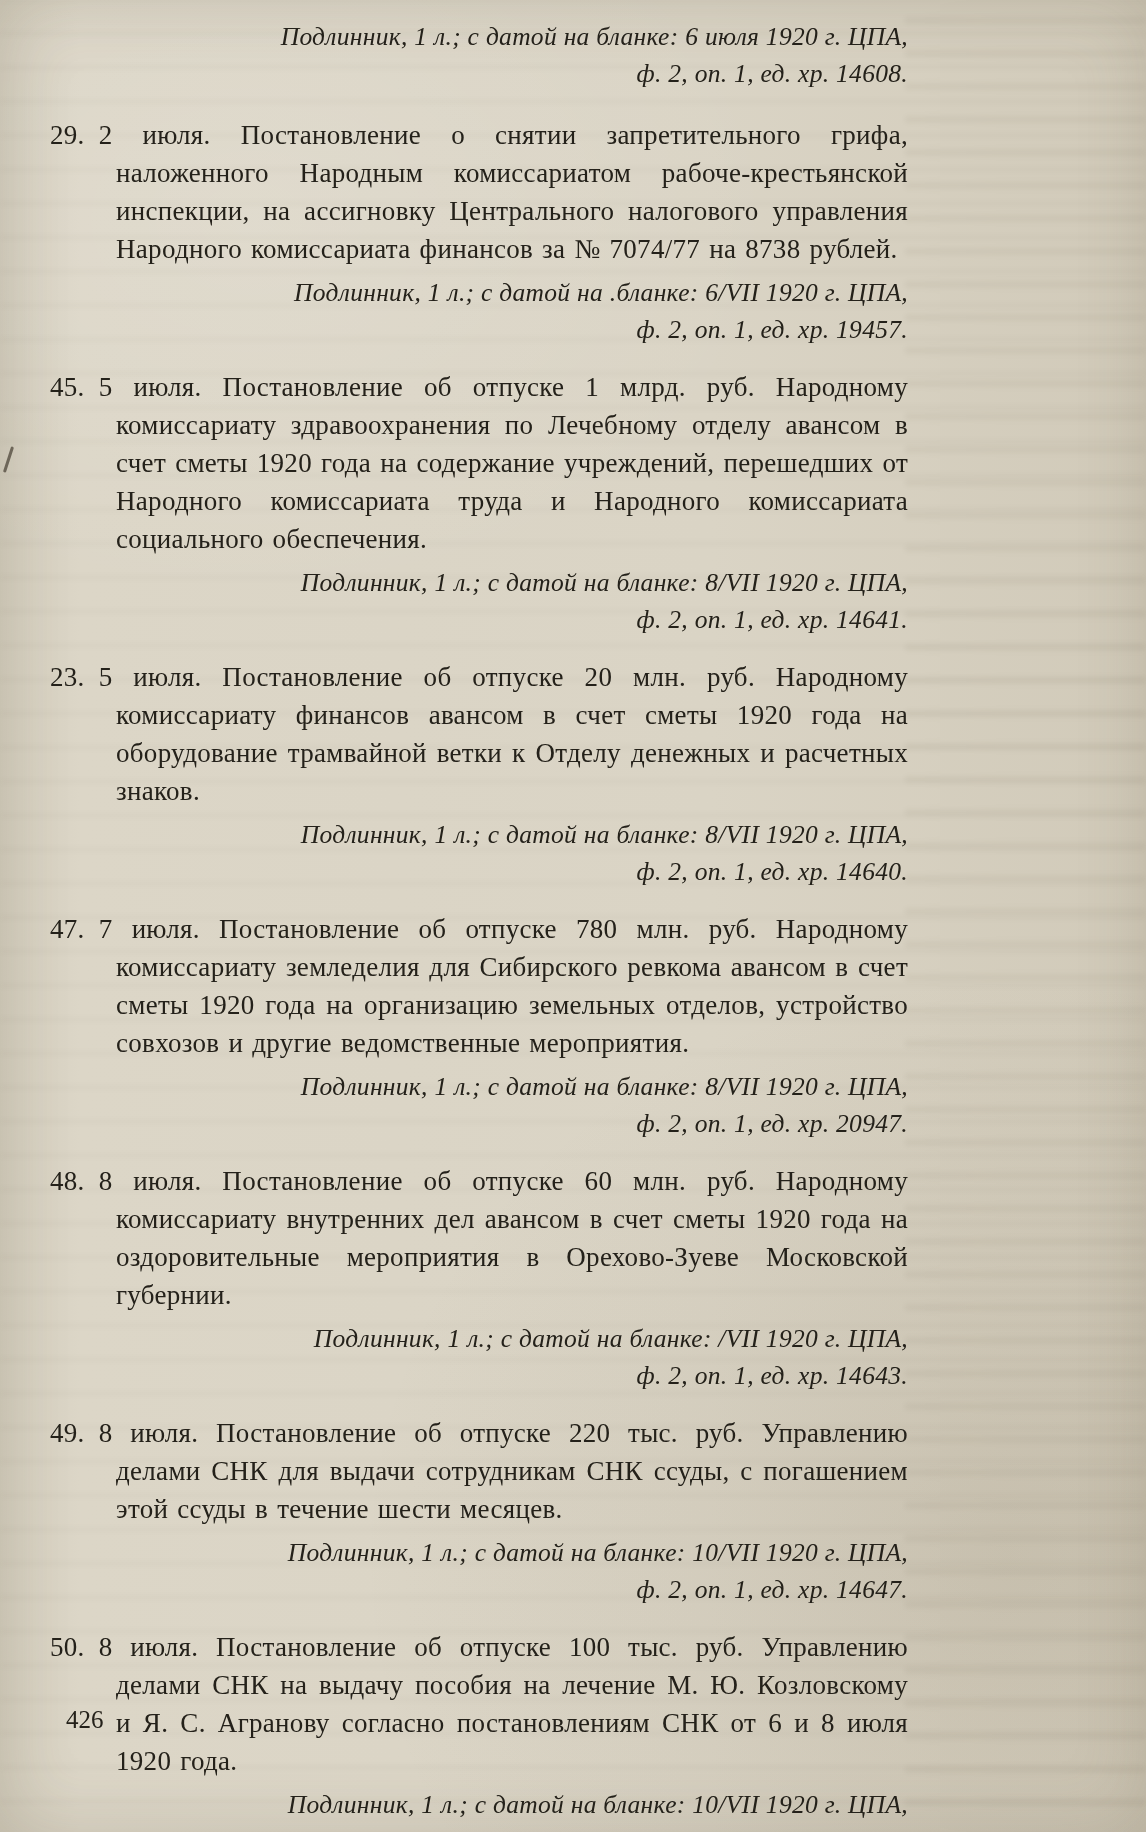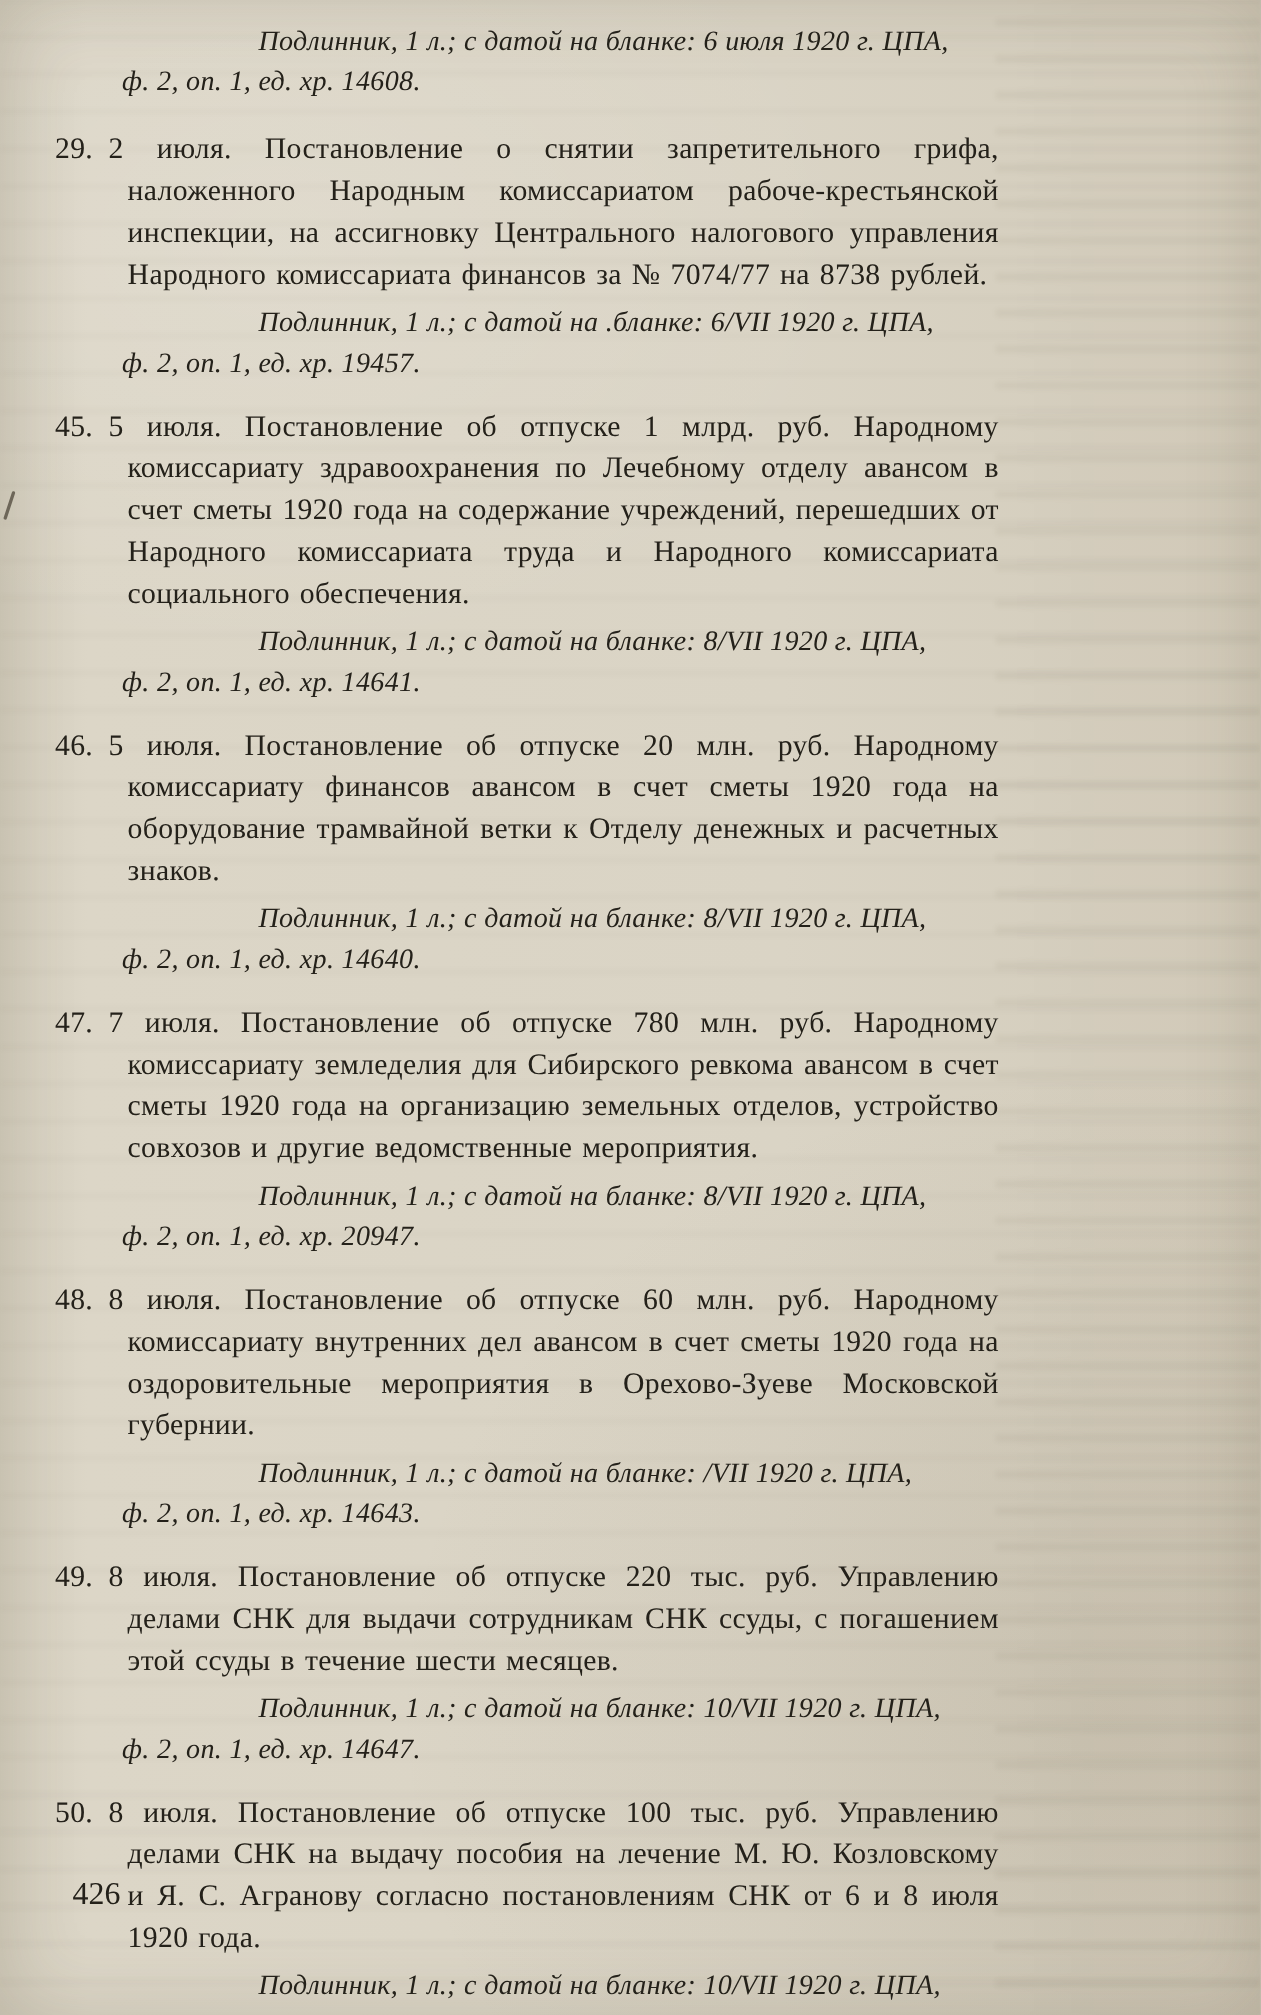--- a/index.html
+++ b/index.html
@@ -41,21 +41,21 @@
     background: #4d463a;
     transform: rotate(18deg);
     border-radius: 2px;
     opacity: 0.75;
   }
   .content {
     position: relative;
     z-index: 2;
     padding: 18px 238px 0 50px; 
   }
-  .source-block { margin: 4px 0 20px 0; }
+  .source-block { margin: 4px 0 20px 0; text-align: right; }
   .source-block.top { margin-top: 0; margin-bottom: 24px; }
   .source-line1 {
     margin-left: 185px;
     font-style: italic;
     font-size: 25.5px;
     line-height: 37px;
     letter-spacing: 0.3px;
   }
   .source-line2 {
     margin-left: 61px;
@@ -73,21 +73,21 @@
     line-height: 38px;
     text-align: justify;
     letter-spacing: 0.3px;
     word-spacing: 2px;
   }
   .entry-number { margin-right: 14px; }
   .page-number {
     position: absolute;
     left: 66px;
     top: 1706px;
-    font-size: 29px;
+    font-size: 25px;
     z-index: 2;
   }
 </style>
 </head>
 <body>
 
 <div class="page">
   <div class="bleed-all"></div>
   <div class="bleed-right"></div>
   <div class="ink-slash"></div>
@@ -110,21 +110,21 @@
 
   <div class="entry">
     <p class="entry-body"><span class="entry-number">45.</span><span class="entry-text">5 июля. Постановление об отпуске 1 млрд. руб. Народному комиссариату здравоохранения по Лечебному отделу авансом в счет сметы 1920 года на содержание учреждений, перешедших от Народного комиссариата труда и Народного комиссариата социального обеспечения.</span></p>
     <div class="source-block">
       <div class="source-line1">Подлинник, 1 л.; с датой на бланке: 8/VII 1920 г. ЦПА,</div>
       <div class="source-line2">ф. 2, оп. 1, ед. хр. 14641.</div>
     </div>
   </div>
 
   <div class="entry">
-    <p class="entry-body"><span class="entry-number">46.</span><span class="entry-text">5 июля. Постановление об отпуске 20 млн. руб. Народному комиссариату финансов авансом в счет сметы 1920 года на оборудование трамвайной ветки к Отделу денежных и расчетных знаков.</span></p>
+    <p class="entry-body"><span class="entry-number">23.</span><span class="entry-text">5 июля. Постановление об отпуске 20 млн. руб. Народному комиссариату финансов авансом в счет сметы 1920 года на оборудование трамвайной ветки к Отделу денежных и расчетных знаков.</span></p>
     <div class="source-block">
       <div class="source-line1">Подлинник, 1 л.; с датой на бланке: 8/VII 1920 г. ЦПА,</div>
       <div class="source-line2">ф. 2, оп. 1, ед. хр. 14640.</div>
     </div>
   </div>
 
   <div class="entry">
     <p class="entry-body"><span class="entry-number">47.</span><span class="entry-text">7 июля. Постановление об отпуске 780 млн. руб. Народному комиссариату земледелия для Сибирского ревкома авансом в счет сметы 1920 года на организацию земельных отделов, устройство совхозов и другие ведомственные мероприятия.</span></p>
     <div class="source-block">
       <div class="source-line1">Подлинник, 1 л.; с датой на бланке: 8/VII 1920 г. ЦПА,</div>

